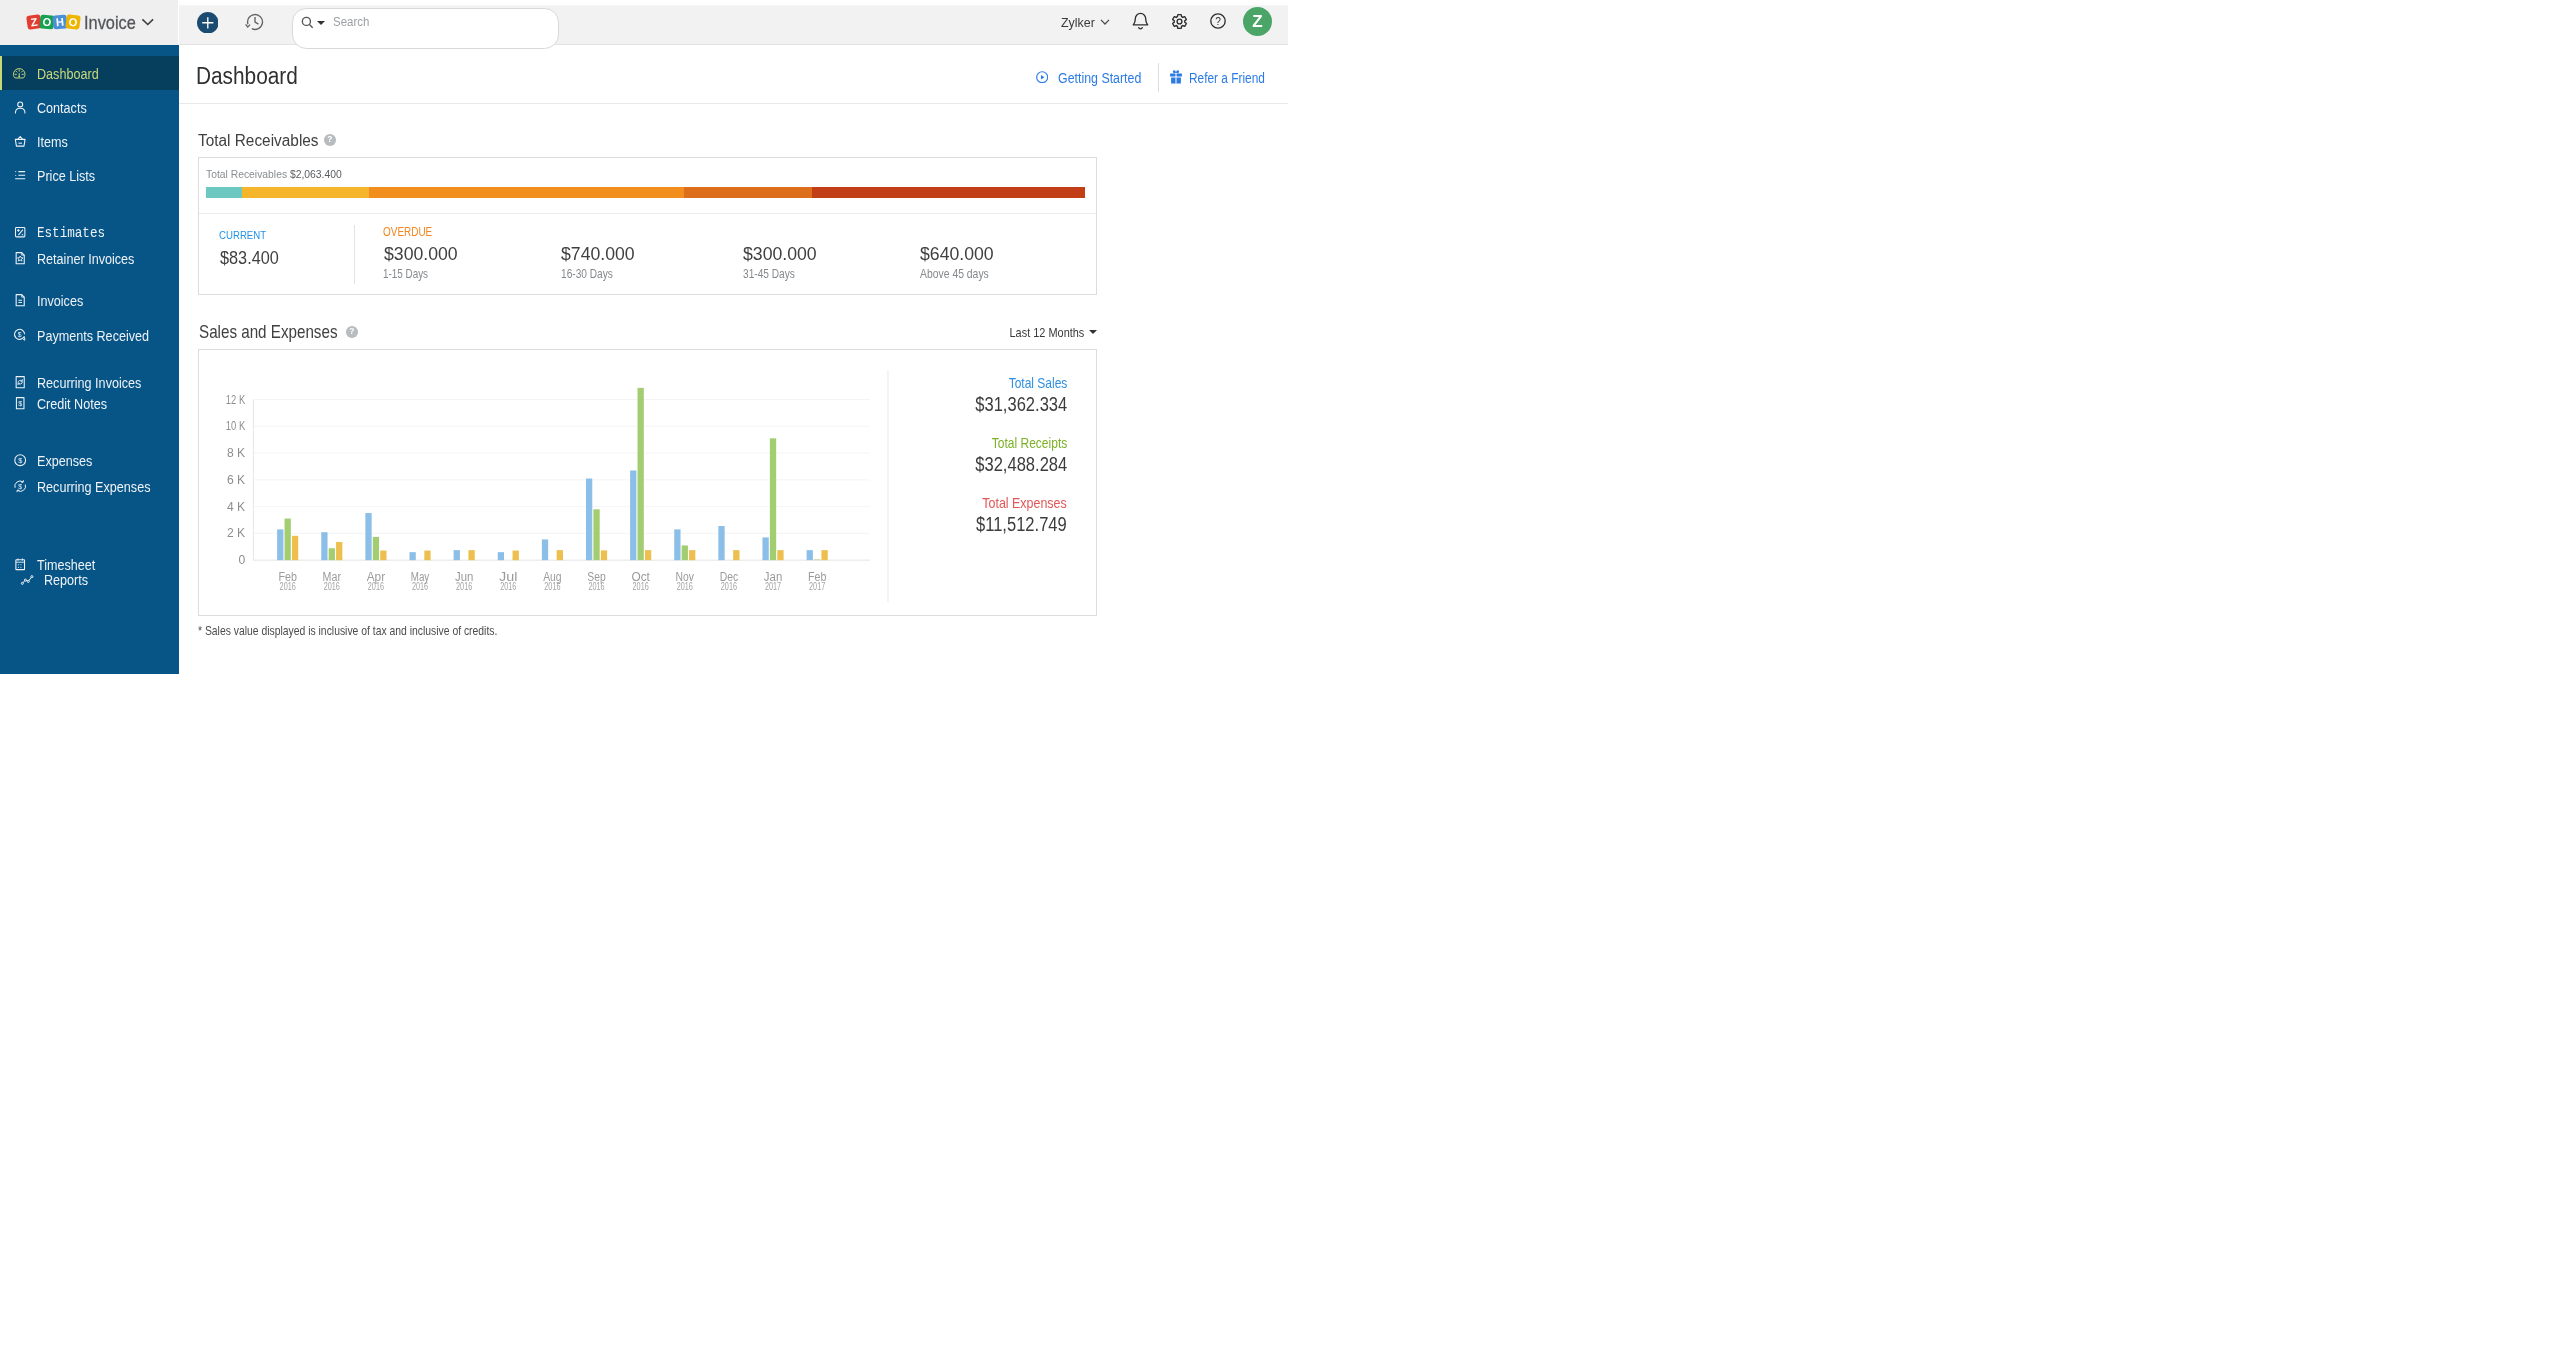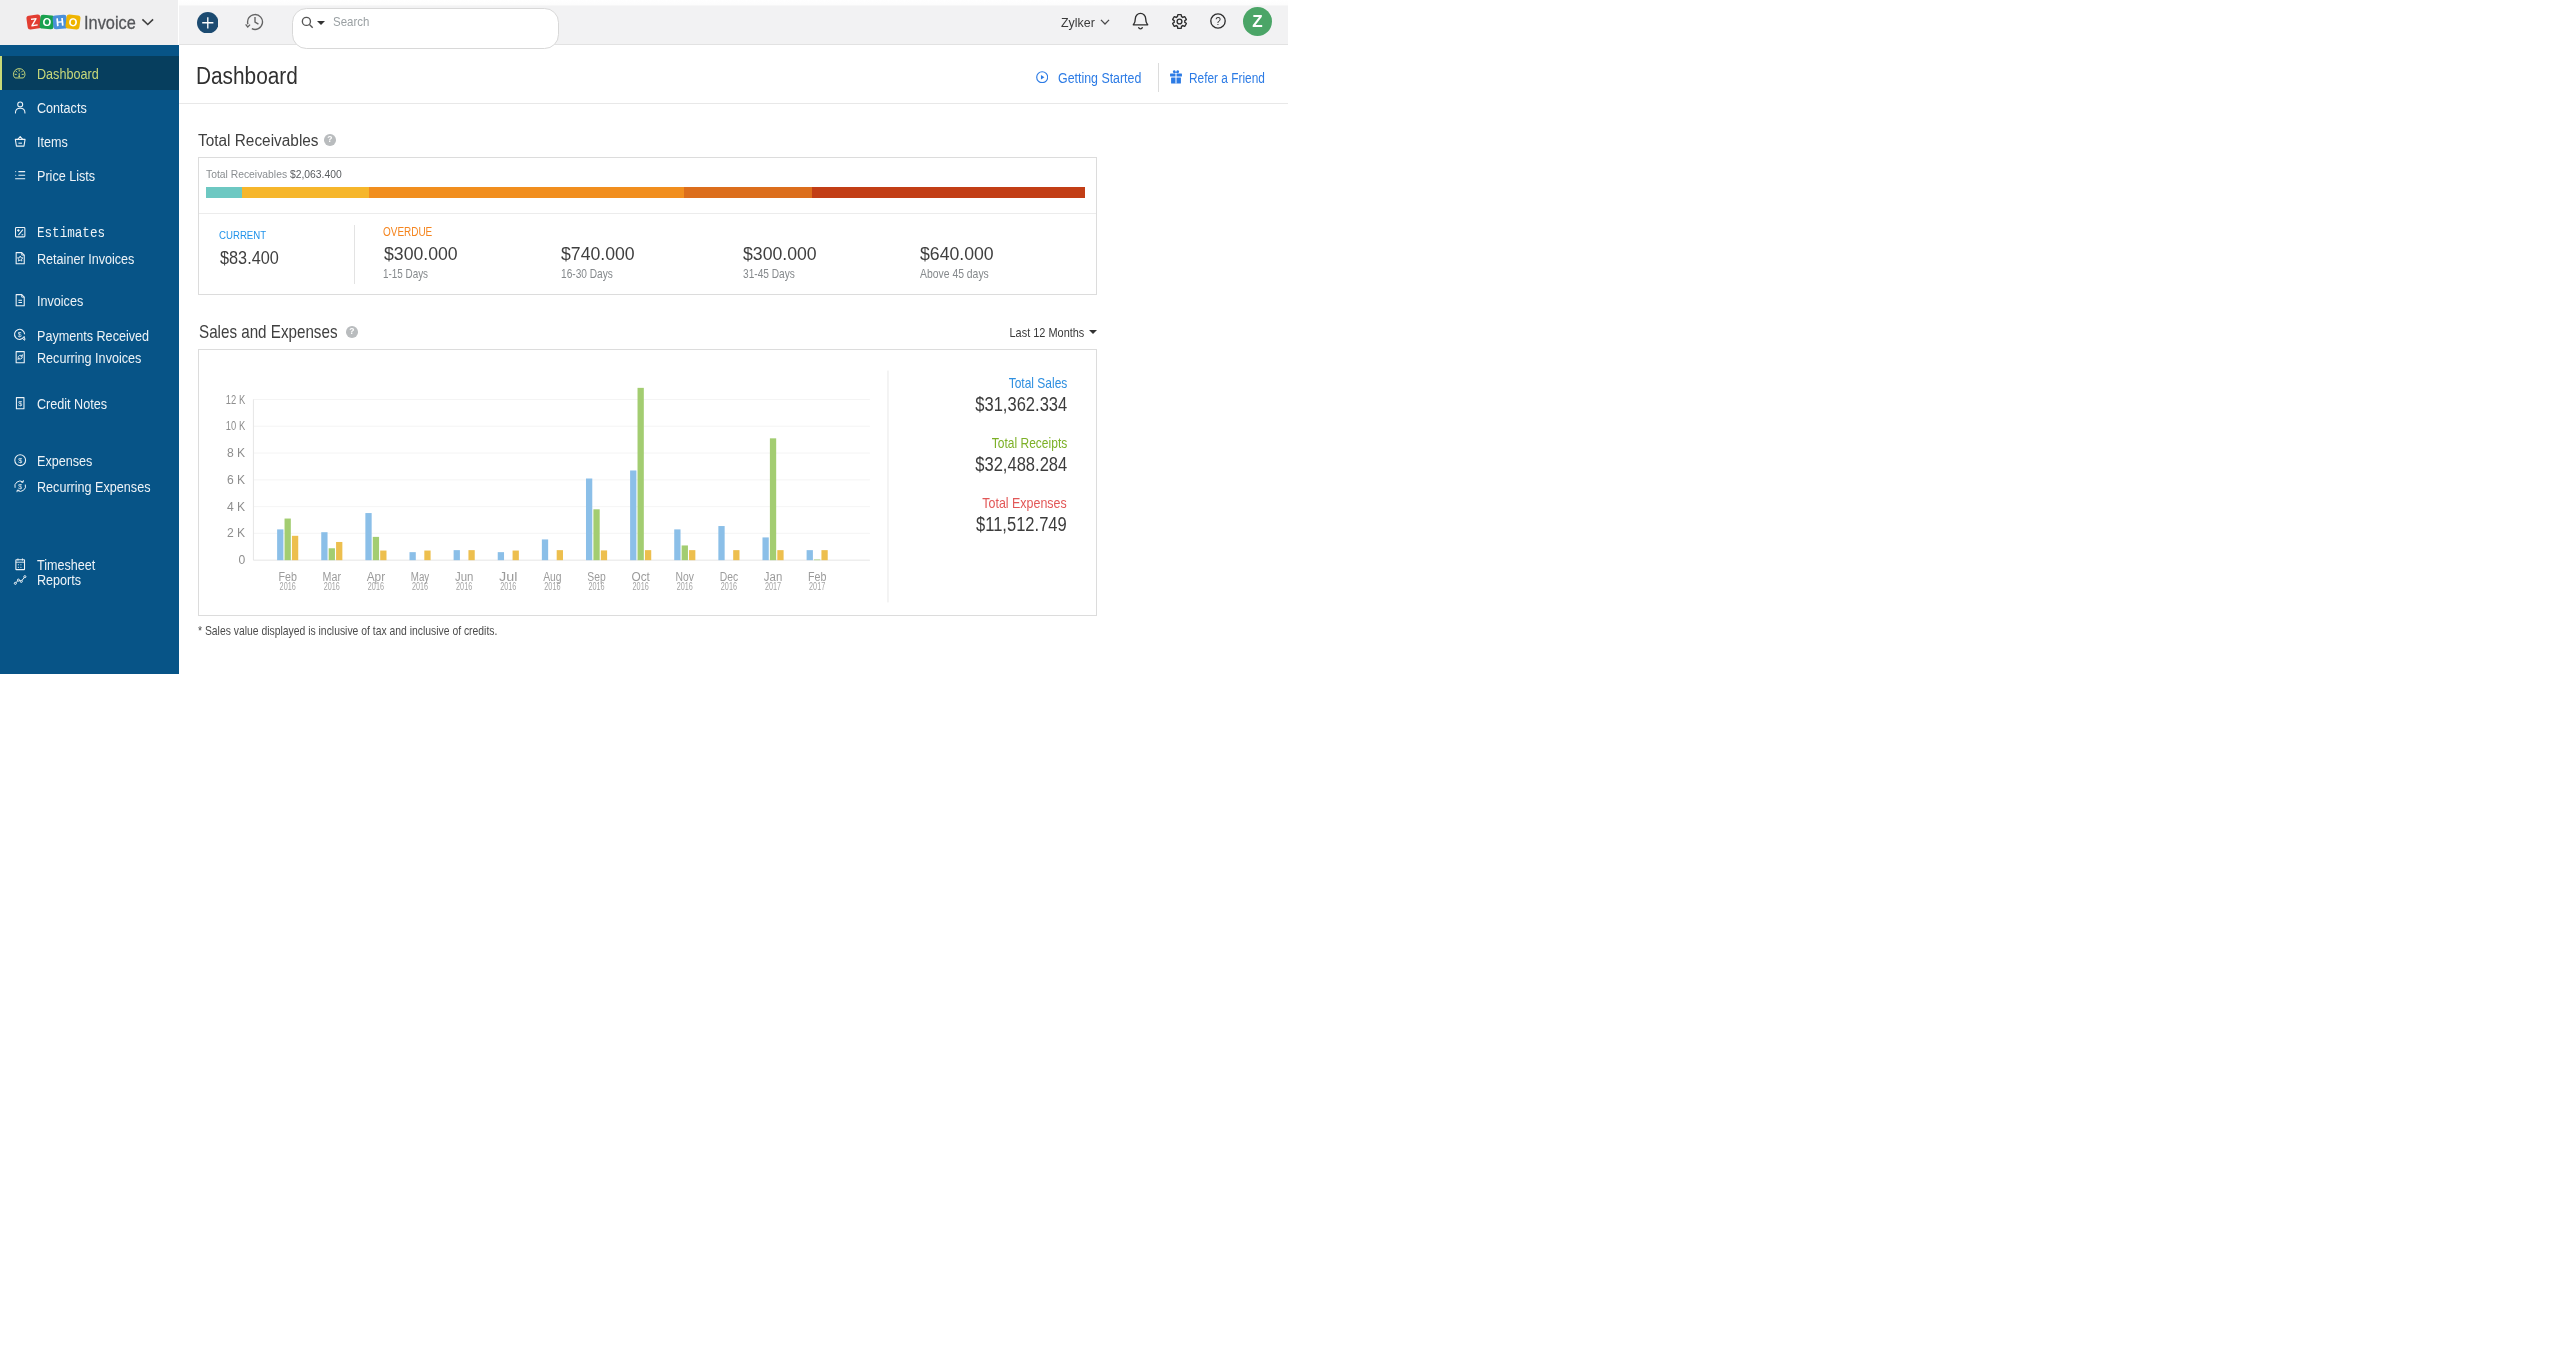--- a/index.html
+++ b/index.html
@@ -85,21 +85,21 @@
       <span class="lbl">Invoices</span>
     </div>
     <div class="mi" style="top:273px;">
       <svg width="14.4" height="14.4" viewBox="0 0 16 16" fill="none" stroke="#eef3f7" stroke-width="1.2">
           <path d="M12.2 9.8 A5.6 5.6 0 1 1 12.9 7"></path>
           <text x="7.4" y="10.1" font-size="7.5" fill="#eef3f7" stroke="none" text-anchor="middle" font-family="Liberation Sans">$</text>
           <path d="M12.6 9.2 V13.2 M12.6 13.6 L11.3 12.3 M12.6 13.6 L13.9 12.3" stroke-width="1.1"></path>
         </svg>
       <span class="lbl">Payments Received</span>
     </div>
-    <div class="mi" style="top:295px;">
+    <div class="mi" style="top:320px;">
       <svg width="14.4" height="14.4" viewBox="0 0 16 16" fill="none" stroke="#eef3f7" stroke-width="1.2">
           <path d="M3.5 1.8 H12.5 V14.2 H3.5 Z" stroke-linejoin="round"></path>
           <path d="M5.6 8.6 A2.6 2.6 0 0 1 10 6.7 M10.4 4.9 V7 H8.4" stroke-width="1"></path>
           <path d="M10.4 7.6 A2.6 2.6 0 0 1 6 9.4 M5.6 11.2 V9.2 H7.6" stroke-width="1"></path>
         </svg>
       <span class="lbl">Recurring Invoices</span>
     </div>
     <div class="mi" style="top:341px;">
       <svg width="14.4" height="14.4" viewBox="0 0 16 16" fill="none" stroke="#eef3f7" stroke-width="1.2">
           <path d="M3.8 1.8 H12.2 V14.2 H3.8 Z" stroke-linejoin="round"></path>
@@ -126,21 +126,21 @@
       <svg width="14.4" height="14.4" viewBox="0 0 16 16" fill="none" stroke="#eef3f7" stroke-width="1.2">
           <rect x="3.2" y="3" width="9.6" height="11" rx="0.5"></rect>
           <path d="M5.5 1.6 V4 M10.5 1.6 V4 M3.2 5.8 H12.8" stroke-width="1"></path>
           <circle cx="6" cy="8.6" r="0.65" fill="#eef3f7" stroke="none"></circle>
           <circle cx="8.8" cy="8.6" r="0.65" fill="#eef3f7" stroke="none"></circle>
           <circle cx="6" cy="11.4" r="0.65" fill="#eef3f7" stroke="none"></circle>
           <circle cx="8.8" cy="11.4" r="0.65" fill="#eef3f7" stroke="none"></circle>
         </svg>
       <span class="lbl">Timesheet</span>
     </div>
-    <div class="mi" style="top:517px;">
+    <div class="mi" style="top:517px;margin-left:7px;">
       <svg width="14.4" height="14.4" viewBox="0 0 16 16" fill="none" stroke="#eef3f7" stroke-width="1.1">
           <path d="M2.6 12.6 L6 9 L9.2 10.4 L13.2 5.2"></path>
           <circle cx="2.6" cy="12.6" r="1.15" fill="#075487"></circle>
           <circle cx="6" cy="9" r="1.15" fill="#075487"></circle>
           <circle cx="9.2" cy="10.4" r="1.15" fill="#075487"></circle>
           <circle cx="13.2" cy="5.2" r="1.15" fill="#075487"></circle>
         </svg>
       <span class="lbl">Reports</span>
     </div>
   </div>

